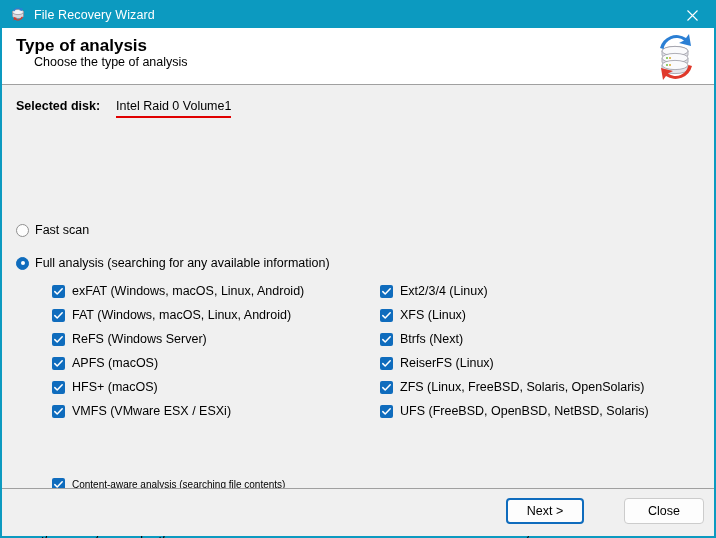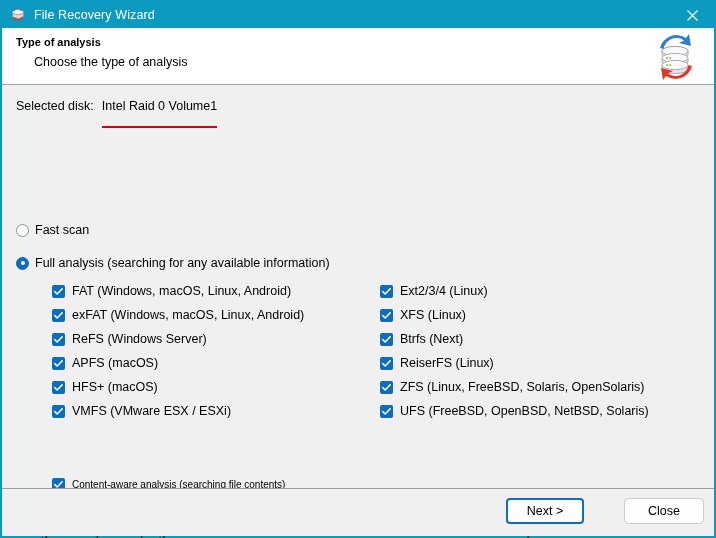--- a/index.html
+++ b/index.html
@@ -67,21 +67,21 @@
     height: 57px;
     flex: 0 0 auto;
     position: relative;
     border-bottom: 1px solid #a0a0a0;
     box-sizing: border-box;
   }
   .header-title {
     position: absolute;
     left: 14px;
     top: 8px;
-    font-size: 11px;
+    font-size: 17px;
     font-weight: bold;
     color: #000000;
   }
   .header-sub {
     position: absolute;
     left: 32px;
     top: 27px;
     font-size: 12.5px;
     color: #000000;
   }
@@ -103,24 +103,24 @@
 
   .selected-disk-row {
     position: absolute;
     left: 14px;
     top: 14px;
     display: flex;
     align-items: baseline;
     font-size: 12.5px;
     color: #000;
   }
-  .selected-disk-label { margin-right: 8px; }
+  .selected-disk-label { margin-right: 16px; font-weight: bold; }
   .selected-disk-value {
     position: relative;
-    padding-bottom: 12px;
+    padding-bottom: 2px;
   }
   .selected-disk-value .underline {
     position: absolute;
     left: 0; right: 0;
     bottom: -3px;
     height: 2px;
     background: #e00000;
   }
 
   .radio-row {
@@ -305,29 +305,29 @@
       <span>Full analysis (searching for any available information)</span>
     </div>
 
     <div class="fs-col fs-col-left">
       <div class="cb-row">
         <span class="checkbox">
           <svg width="11" height="11" viewBox="0 0 11 11">
               <path d="M1.8 5.6 L4.2 8 L9.2 2.8" stroke="#ffffff" stroke-width="1.5" fill="none" stroke-linecap="round" stroke-linejoin="round"></path>
             </svg>
         </span>
+        <span>exFAT (Windows, macOS, Linux, Android)</span>
+      </div>
+      <div class="cb-row">
+        <span class="checkbox">
+          <svg width="11" height="11" viewBox="0 0 11 11">
+              <path d="M1.8 5.6 L4.2 8 L9.2 2.8" stroke="#ffffff" stroke-width="1.5" fill="none" stroke-linecap="round" stroke-linejoin="round"></path>
+            </svg>
+        </span>
         <span>FAT (Windows, macOS, Linux, Android)</span>
-      </div>
-      <div class="cb-row">
-        <span class="checkbox">
-          <svg width="11" height="11" viewBox="0 0 11 11">
-              <path d="M1.8 5.6 L4.2 8 L9.2 2.8" stroke="#ffffff" stroke-width="1.5" fill="none" stroke-linecap="round" stroke-linejoin="round"></path>
-            </svg>
-        </span>
-        <span>exFAT (Windows, macOS, Linux, Android)</span>
       </div>
       <div class="cb-row">
         <span class="checkbox">
           <svg width="11" height="11" viewBox="0 0 11 11">
               <path d="M1.8 5.6 L4.2 8 L9.2 2.8" stroke="#ffffff" stroke-width="1.5" fill="none" stroke-linecap="round" stroke-linejoin="round"></path>
             </svg>
         </span>
         <span>ReFS (Windows Server)</span>
       </div>
       <div class="cb-row">

